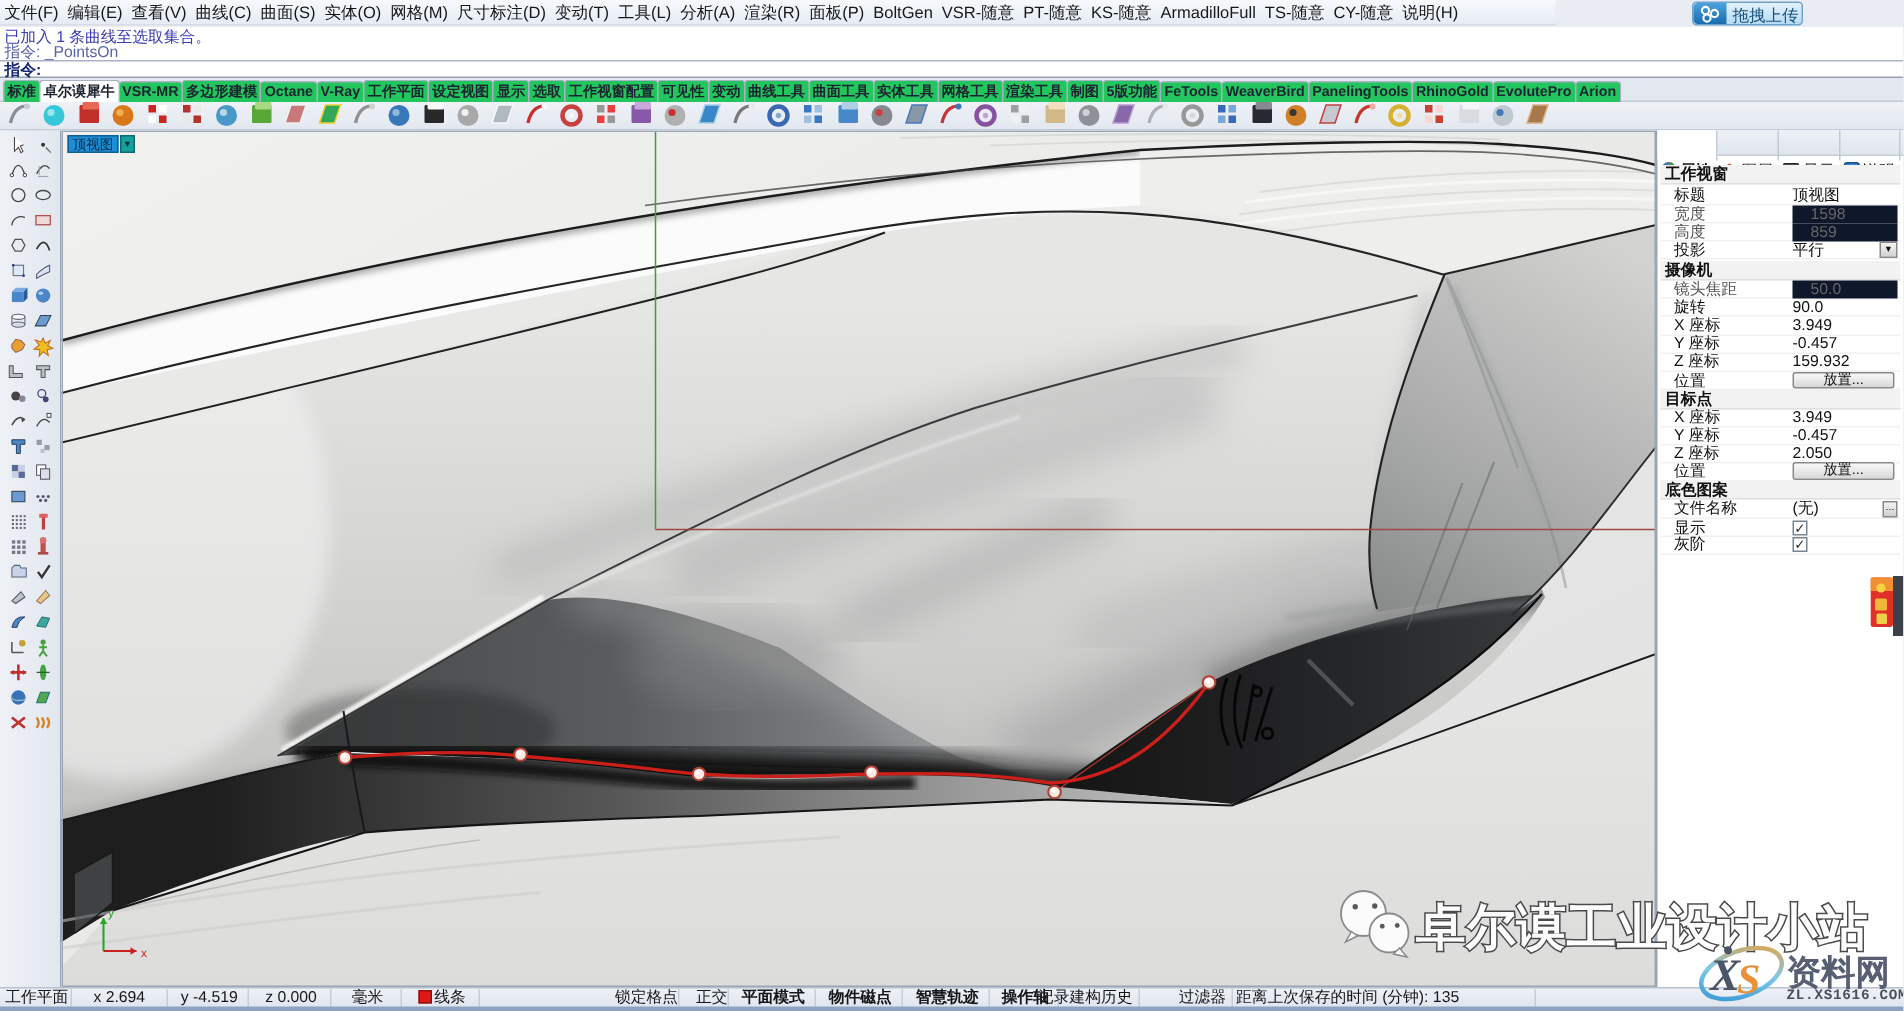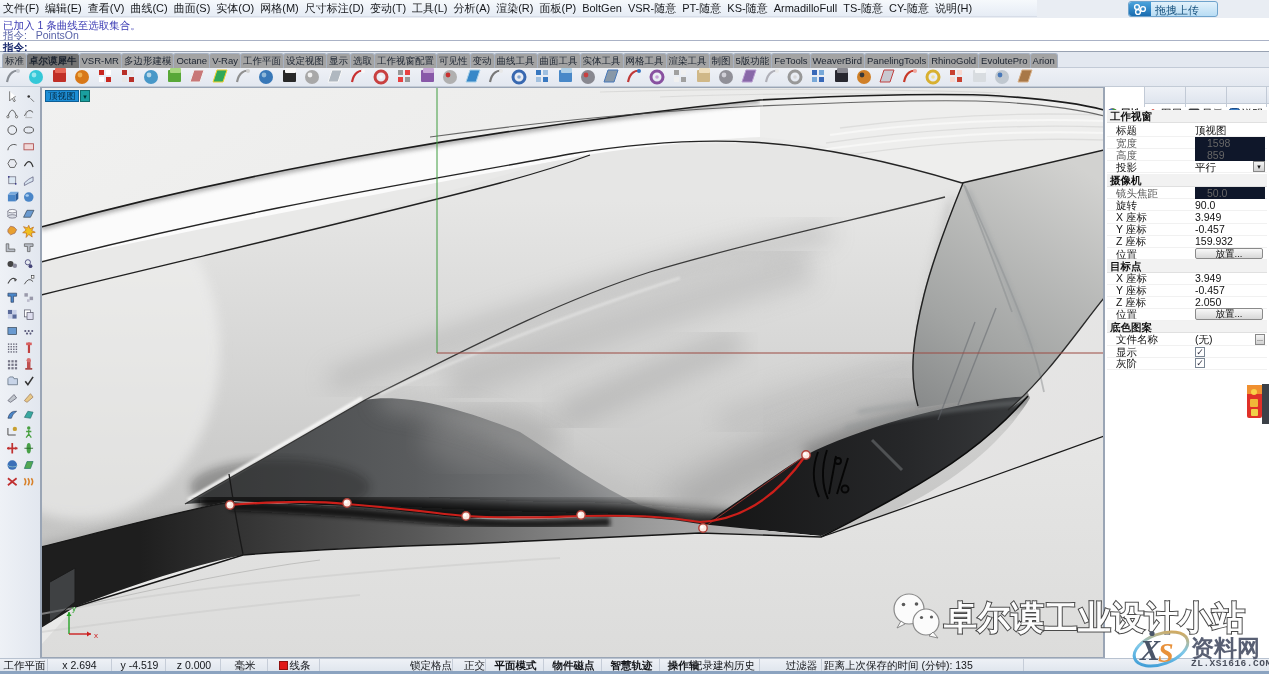--- a/index.html
+++ b/index.html
@@ -1,29 +1,29 @@
 <!DOCTYPE html>
 <html><head><meta charset="utf-8">
 <style>
 * { margin:0; padding:0; box-sizing:border-box; }
 html,body { width:1269px; height:674px; overflow:hidden; }
 body { font-family:"Liberation Sans",sans-serif; position:relative; background:#e9edf3; font-size:12px; }
 #menubar { position:absolute; left:0; top:0; width:1037px; height:17px; background:linear-gradient(#f6f9fc,#e6ecf5); border-bottom:1px solid #d7dde8; white-space:nowrap; }
 .mitem { display:inline-block; padding:1px 3px 0 3px; font-size:11px; color:#15171a; }
-#upload { position:absolute; left:1128px; top:1px; width:90px; height:16px; background:linear-gradient(#e3f1fb,#b8dcf4); border:1px solid #6fa3cc; border-radius:3px; font-size:11px; color:#18527e; }
+#upload { position:absolute; left:1128px; top:1px; width:74px; height:16px; background:linear-gradient(#e3f1fb,#b8dcf4); border:1px solid #6fa3cc; border-radius:3px; font-size:11px; color:#18527e; }
 #upload .ic { position:absolute; left:0; top:0; width:22px; height:14px; background:linear-gradient(#4aa3dc,#1a6cb0); border-radius:3px 0 0 3px; }
 #upload .tx { position:absolute; left:26px; top:1px; }
 #cmd { position:absolute; left:0; top:18px; width:1269px; height:34px; background:#fff; border-bottom:1px solid #98a2b2; font-size:10.5px; line-height:9px; }
 #cmd .l1 { position:absolute; left:3px; top:3px; color:#3c3cb4; }
 #cmd .l2 { position:absolute; left:3px; top:13px; color:#5a64a8; }
 #cmd .sep { position:absolute; left:0; top:22px; width:1269px; border-top:1px solid #aab2c6; }
 #cmd .l3 { position:absolute; left:3px; top:25px; color:#1a2a6e; font-weight:bold; }
 #wtabs { position:absolute; left:0; top:52px; width:1269px; height:16px; background:#e3e8f0; border-bottom:1px solid #c2cad6; white-space:nowrap; padding-left:2px; }
-.wtab { display:inline-block; height:15px; margin-top:1px; padding:1px 2px 0 2px; font-size:9.5px; color:#1c2430; background:#a3a3a3; border:1px solid #a8b2c2; border-bottom:none; border-radius:3px 3px 0 0; margin-right:-1px; }
-.wtab.active { background:#737373; font-weight:bold; position:relative; z-index:2; }
+.wtab { display:inline-block; height:15px; margin-top:1px; padding:1px 2px 0 2px; font-size:9.5px; color:#1c2430; background:#22c55e; border:1px solid #a8b2c2; border-bottom:none; border-radius:3px 3px 0 0; margin-right:-1px;font-weight:bold; }
+.wtab.active { background:#ffffff; font-weight:bold; position:relative; z-index:2; }
 #toolbar { position:absolute; left:0; top:68px; width:1269px; height:19px; background:linear-gradient(#eef1f6,#e3e8f0); border-bottom:1px solid #c3cbd6; }
 #leftbar { position:absolute; left:0; top:87px; width:41px; height:571px; background:linear-gradient(90deg,#eef1f6,#e2e7ef); border-right:1px solid #9aa5b5; }
 #viewport { position:absolute; left:41px; top:87px; width:1063px; height:571px; }
 #vptab { position:absolute; left:45px; top:90px; width:34px; height:12px; background:#1d8ed6; border:1px solid #0f5f96; color:#062c44; font-size:9px; line-height:11px; text-align:center; }
 #vptab2 { position:absolute; left:80px; top:90px; width:10px; height:12px; background:#1a9f9f; border:1px solid #0f6a6a; color:#033; font-size:7px; line-height:11px; text-align:center; }
 #rpanel { position:absolute; left:1104px; top:87px; width:165px; height:571px; background:#fff; border-left:1px solid #9aa5b5; font-size:11px; }
 #rtabs { position:absolute; left:0; top:0; width:165px; height:17px; background:linear-gradient(#eef1f6,#dfe5ee); border-bottom:1px solid #c2cad6; white-space:nowrap; }
 .rtab { display:inline-block; height:16px; padding:20px 3px 0 2px; font-size:10.5px; color:#111; border-right:1px solid #c2cad6; }
 .rtab.active { background:#fff; font-weight:bold; }
 .rticon { vertical-align:-2px; margin-right:2px; }

